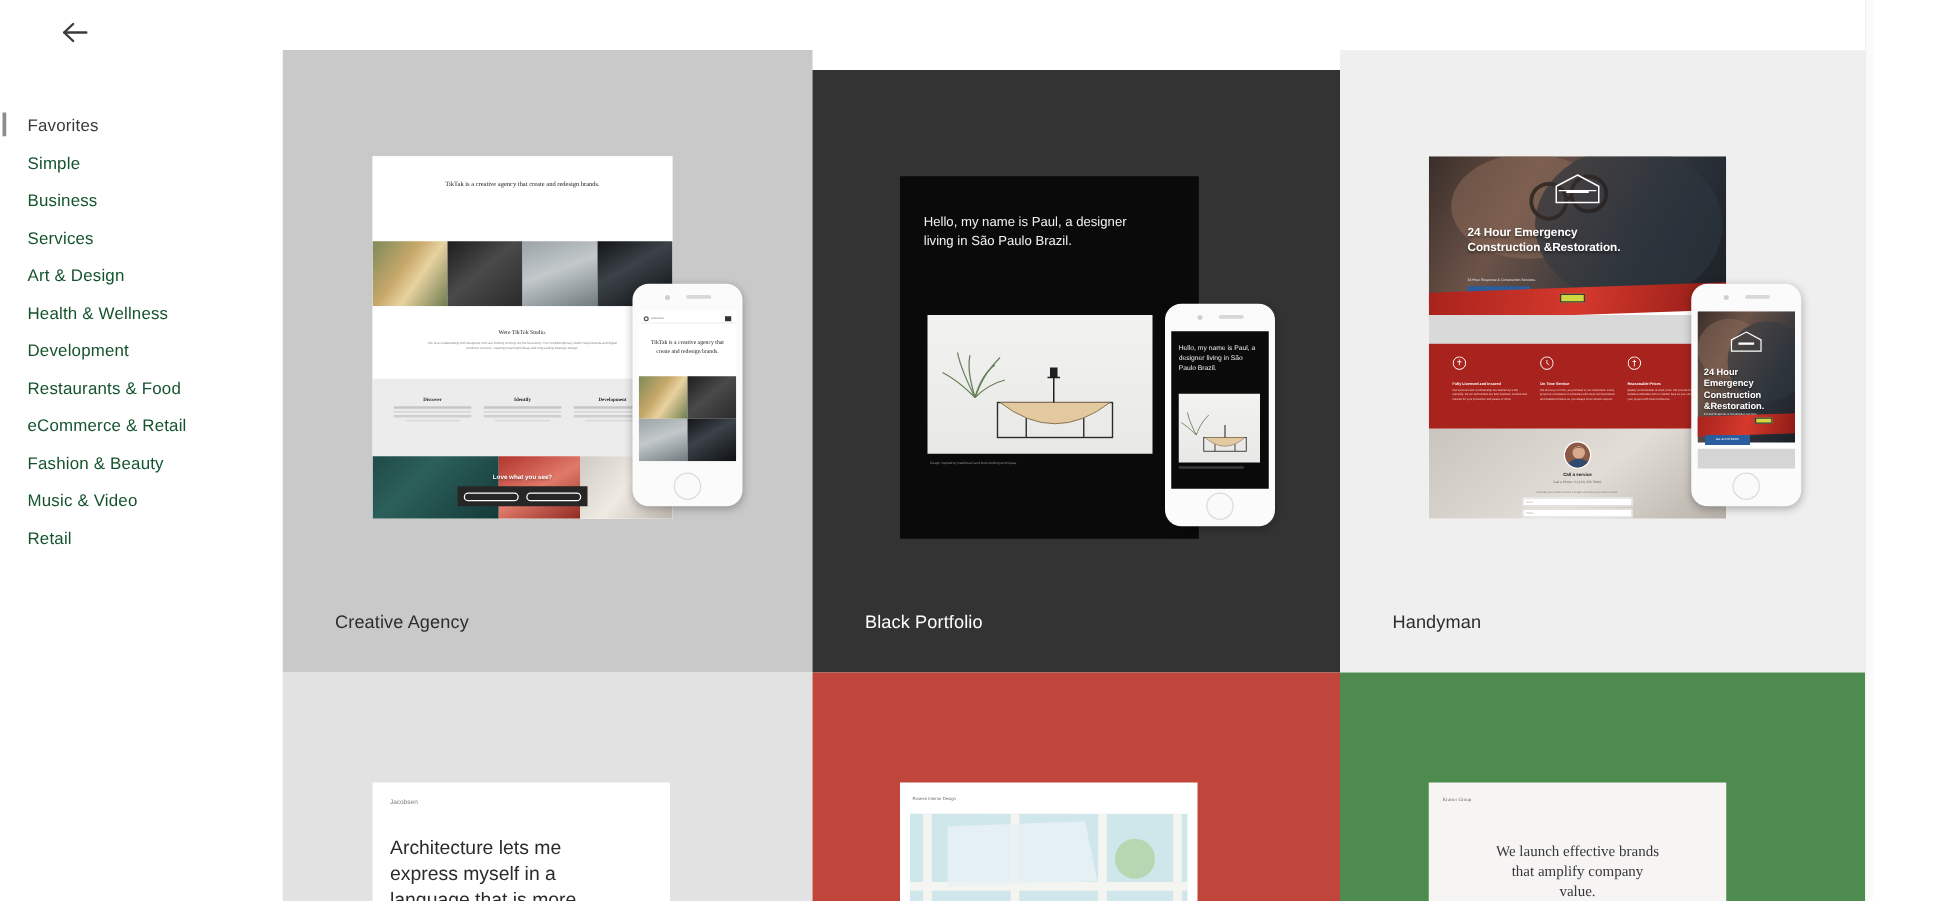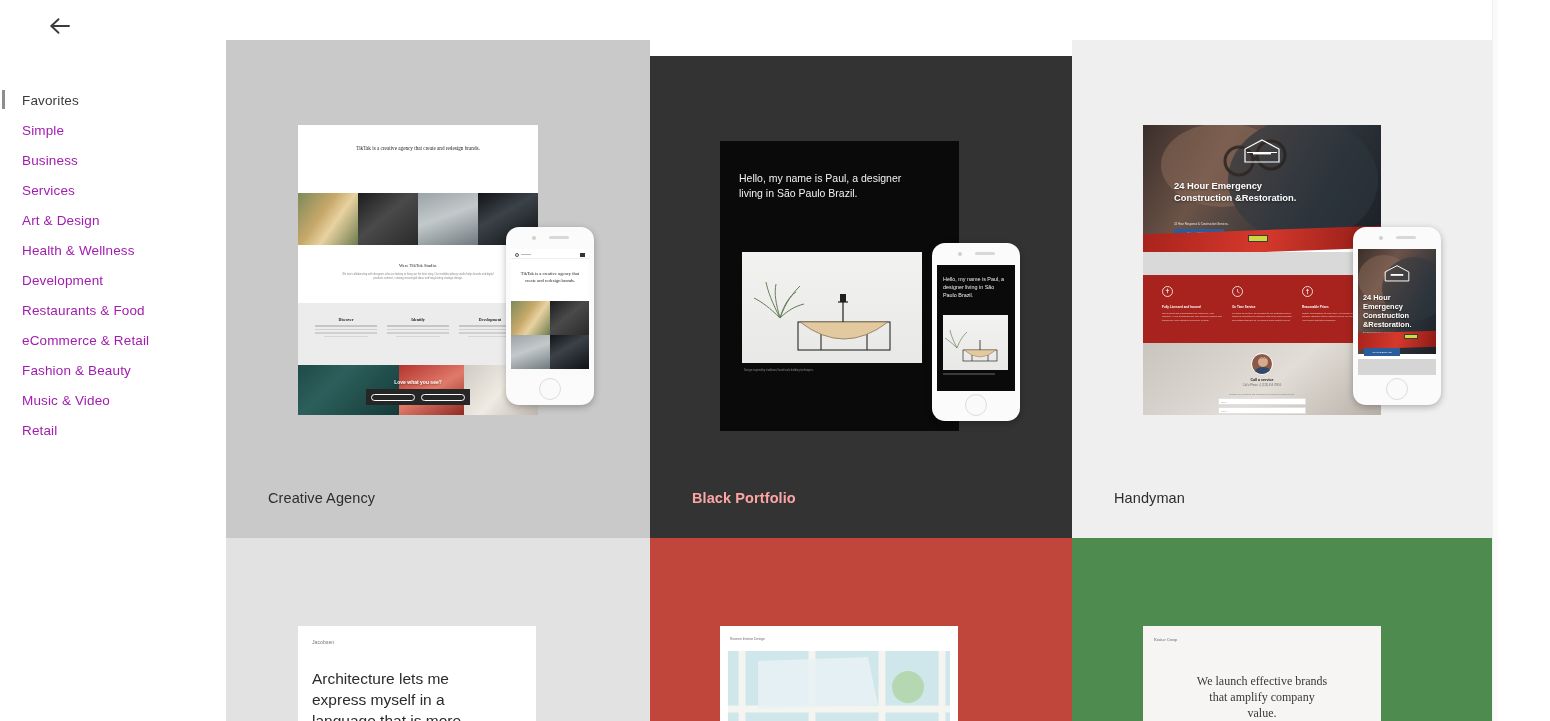--- a/index.html
+++ b/index.html
@@ -28,21 +28,21 @@
   .nav-list { position: absolute; left: 0; top: 86px; width: 226px; }
   .nav-item {
     position: relative;
     height: 30px;
     display: flex; align-items: center;
     padding-left: 22px;
     cursor: pointer;
   }
   .nav-item .nav-label {
     font-size: 13.5px;
-    color: #a21caf;
+    color: #14532d;
     letter-spacing: 0.15px;
     line-height: 1;
     white-space: nowrap;
   }
   .nav-item.active .nav-label { color: #3a3a3a; }
   .nav-indicator {
     position: absolute; left: 2px; top: 4px;
     width: 3px; height: 19px; background: #8d8d8d;
     display: none;
   }
@@ -56,21 +56,21 @@
     grid-template-columns: 424px 422px 420px;
     grid-auto-rows: 498px;
     overflow: hidden;
   }
   .card { position: relative; overflow: hidden; }
   .card-title {
     position: absolute; left: 42px; bottom: 32px;
     font-size: 14.5px; letter-spacing: 0.1px;
     color: #2d2d2d;
   }
-  .card.dark .card-title { color: #fca5a5; font-weight: bold; }
+  .card.dark .card-title { color: #ffffff; font-weight: normal; }
 
   
   .stage { position: absolute; left: 0; top: 0; width: 100%; height: 100%; }
 
   
   .desktop {
     position: absolute;
     background: #fff;
     overflow: hidden;
   }

